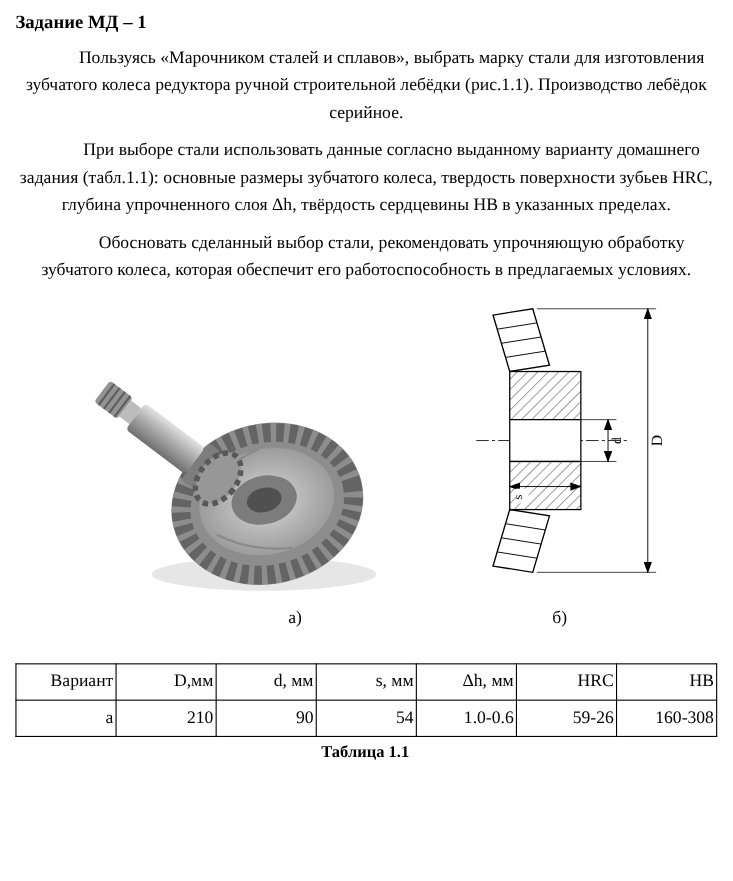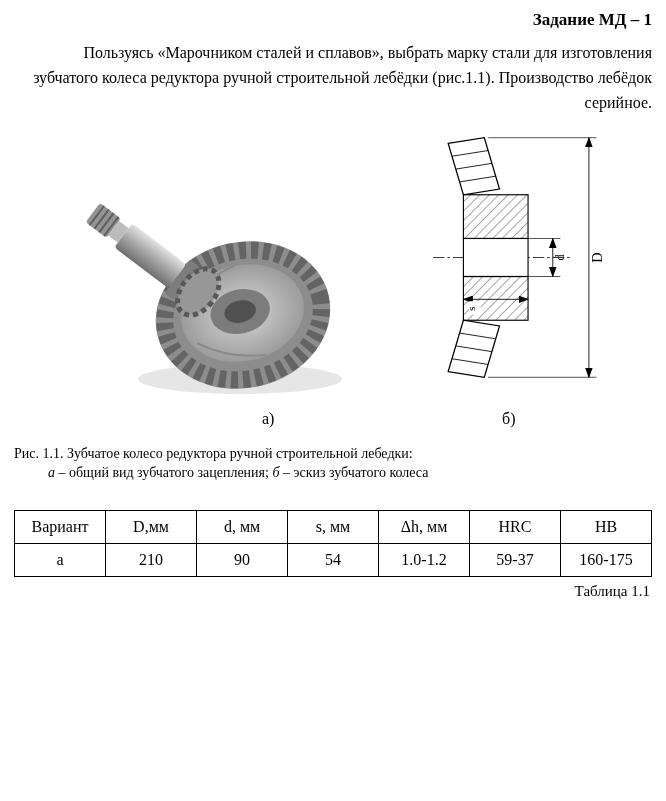--- a/index.html
+++ b/index.html
@@ -1,49 +1,51 @@
 <!DOCTYPE html>
 <html><head>
 <meta charset="utf-8">
 <style>
   html,body{margin:0;padding:0;background:#ffffff;}
   .page{
     width:666px;height:801px;box-sizing:border-box;background:#fff;
     padding:8px 14px 0 14px;overflow:hidden;color:#000;
     font-family:"Liberation Serif","DejaVu Serif",serif;
   }
-  .title{font-size:17px;font-weight:bold;text-align:right;margin:2px 0 10px 0;}
-  .para{font-size:16px;line-height:25px;text-indent:46px;margin:0 0 9px 0;text-align:right;}
+  .title{font-size:17px;font-weight:bold;text-align:left;margin:2px 0 10px 0;}
+  .para{font-size:16px;line-height:25px;text-indent:46px;margin:0 0 9px 0;text-align:center;}
   .figure-row{display:flex;height:280px;margin-top:4px;}
   .photo-col{width:392px;display:flex;justify-content:center;align-items:flex-end;padding-bottom:2px;}
   .sketch-col{width:246px;display:flex;justify-content:center;align-items:flex-start;padding-top:8px;}
   .fig-labels{position:relative;height:22px;margin-top:6px;font-size:16px;}
   .fig-label-a{position:absolute;left:248px;top:0;}
   .fig-label-b{position:absolute;left:488px;top:0;}
   .caption{font-size:14px;line-height:19px;margin-top:12px;}
   .caption .cap2{padding-left:34px;}
   table.variant{
     border-collapse:collapse;width:100%;margin-top:28px;table-layout:fixed;
     font-size:16px;
   }
   table.variant th,table.variant td{
-    border:1px solid #000;text-align:center;font-weight:normal;
+    border:1px solid #000;text-align:right;font-weight:normal;
     padding:6px 2px;height:20px;
   }
-  .table-caption{text-align:right;font-size:15px;font-weight:normal;margin-top:6px;padding-right:2px;}
+  .table-caption{text-align:center;font-size:15px;font-weight:bold;margin-top:6px;padding-right:2px;}
   svg text{font-family:"Liberation Serif","DejaVu Serif",serif;}
 </style>
 </head>
 <body>
 
 <div class="page">
 
   <div class="title">Задание МД – 1</div>
 
   <p class="para">Пользуясь «Марочником сталей и сплавов», выбрать марку стали для изготовления зубчатого колеса редуктора ручной строительной лебёдки (рис.1.1). Производство лебёдок серийное.</p>
+  <p class="para">При выборе стали использовать данные согласно выданному варианту домашнего задания (табл.1.1): основные размеры зубчатого колеса, твердость поверхности зубьев HRC, глубина упрочненного слоя Δh, твёрдость сердцевины НВ в указанных пределах.</p>
+  <p class="para">Обосновать сделанный выбор стали, рекомендовать упрочняющую обработку зубчатого колеса, которая обеспечит его работоспособность в предлагаемых условиях.</p>
 
   <div class="figure-row">
 
     <div class="photo-col">
       <svg width="300" height="205" viewBox="0 0 300 205" aria-hidden="true">
         <defs>
           <linearGradient id="shaftg" x1="0" y1="0" x2="0" y2="1">
             <stop offset="0" stop-color="#e2e2e2"></stop>
             <stop offset="0.45" stop-color="#ababab"></stop>
             <stop offset="1" stop-color="#6f6f6f"></stop>
@@ -133,45 +135,41 @@
         </g>
       </svg>
     </div>
   </div>
 
   <div class="fig-labels">
     <span class="fig-label-a">а)</span>
     <span class="fig-label-b">б)</span>
   </div>
 
-  <div class="caption">
-    <div class="cap1">Рис. 1.1. Зубчатое колесо редуктора ручной строительной лебедки:</div>
-    <div class="cap2"><i>а</i><span> – общий вид зубчатого зацепления; </span><i>б</i><span> – эскиз зубчатого колеса</span></div>
-  </div>
 
   <table class="variant">
     <thead>
       <tr>
         <th>Вариант</th>
         <th>D,мм</th>
         <th>d, мм</th>
         <th>s, мм</th>
         <th>Δh, мм</th>
         <th>HRC</th>
         <th>НВ</th>
       </tr>
     </thead>
     <tbody>
       <tr>
         <td>а</td>
         <td>210</td>
         <td>90</td>
         <td>54</td>
-        <td>1.0-1.2</td>
-        <td>59-37</td>
-        <td>160-175</td>
+        <td>1.0-0.6</td>
+        <td>59-26</td>
+        <td>160-308</td>
       </tr>
     </tbody>
   </table>
 
   <div class="table-caption">Таблица 1.1</div>
 
 </div>
 
 </body></html>

